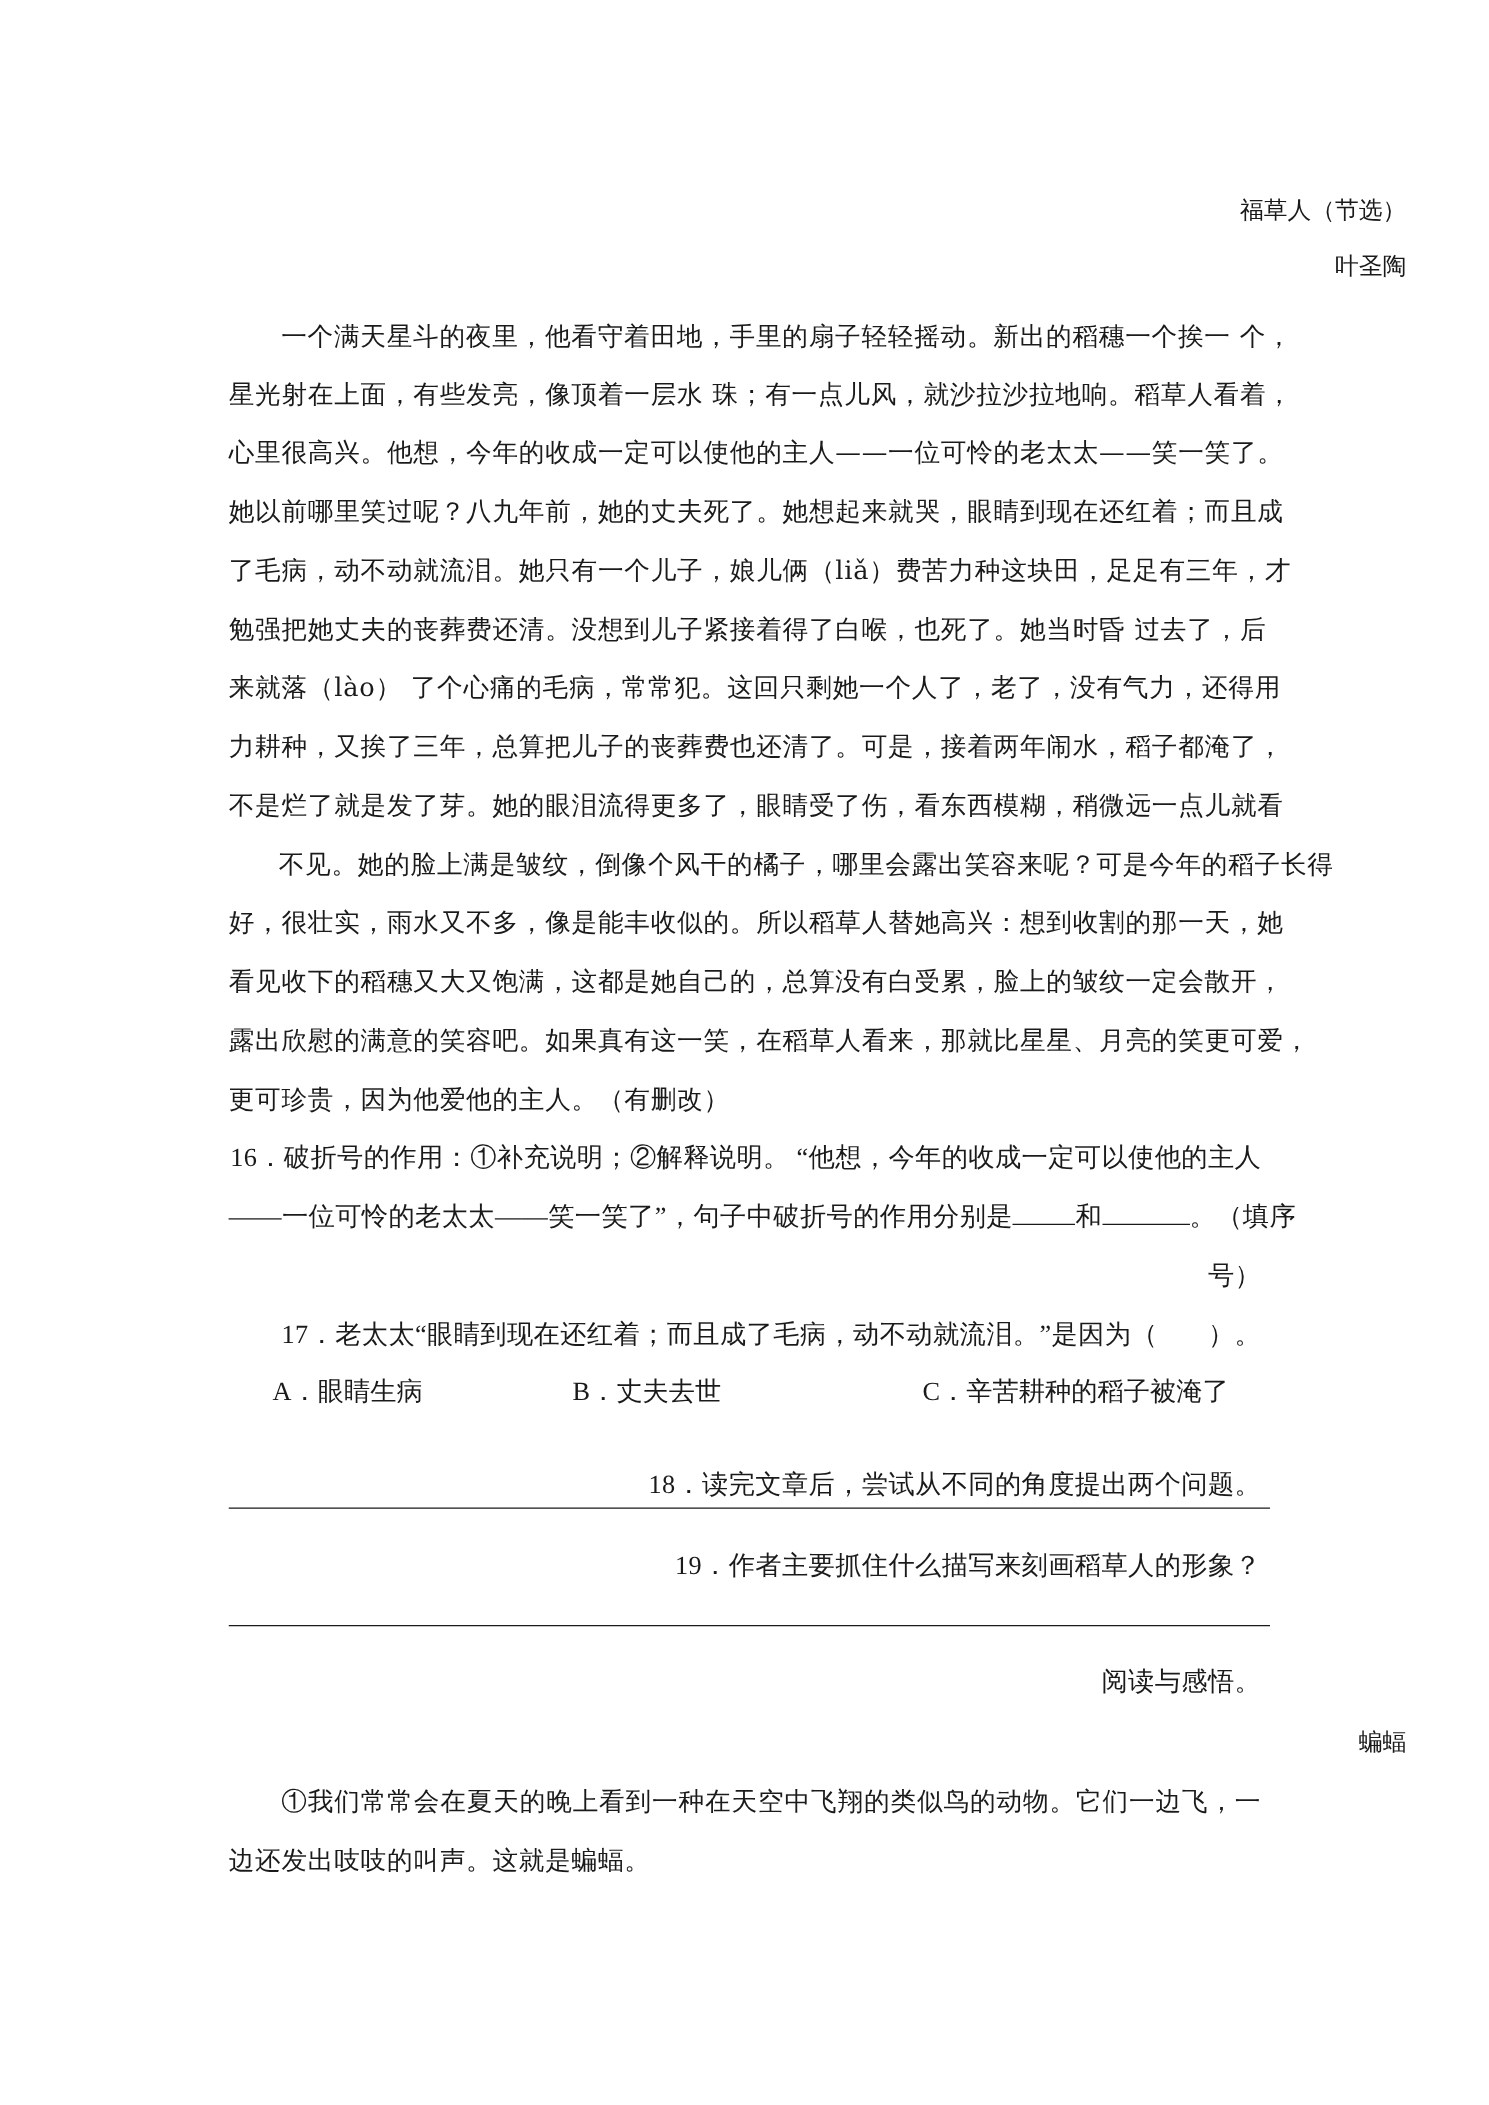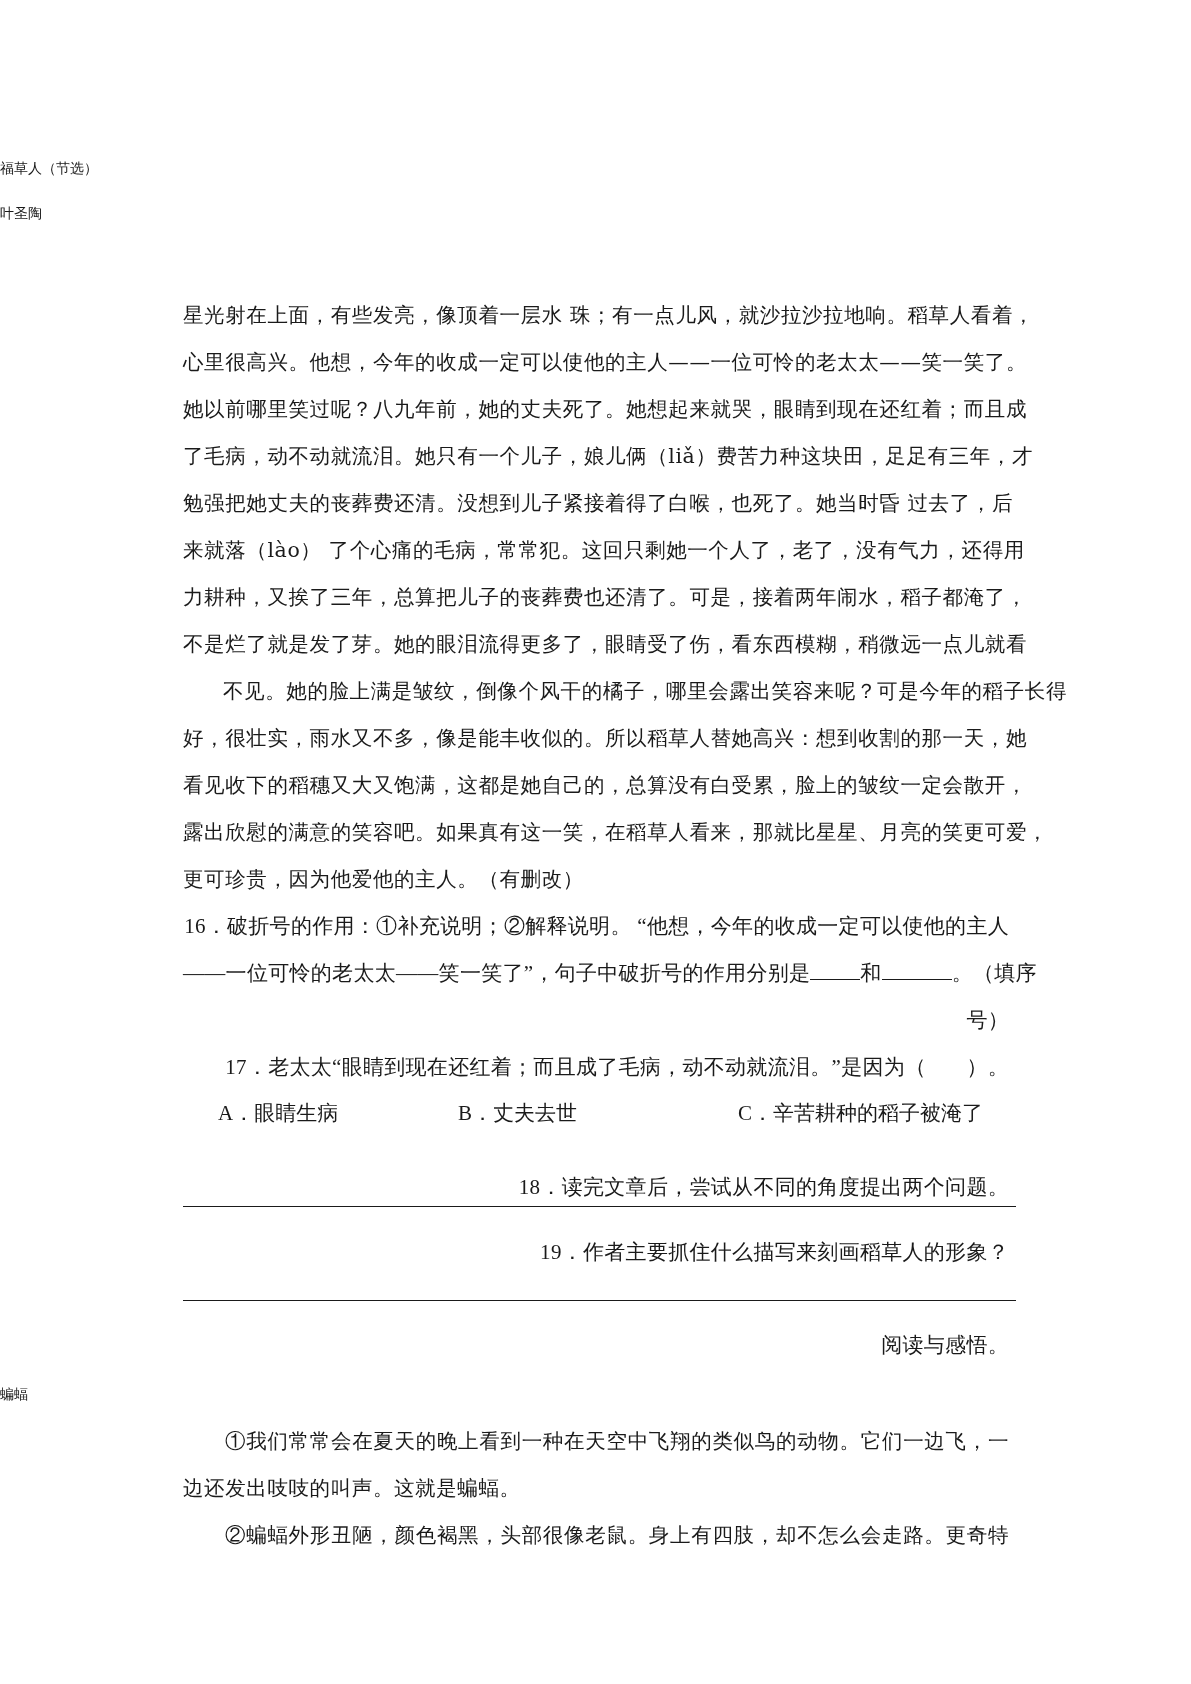--- a/index.html
+++ b/index.html
@@ -19,22 +19,22 @@
       position: absolute;
       left: 0;
       top: 0;
       width: 1191px;
       height: 1684px;
     }
     .center-line {
       position: absolute;
       left: 0;
       width: 1125px;
-      text-align: left;
-      font-size: 14px;
+      text-align: right;
+      font-size: 19px;
       line-height: 24px;
       white-space: nowrap;
     }
     .line {
       position: absolute;
       left: 183px;
       width: 826px;
       font-size: 20.5px;
       line-height: 26px;
       white-space: nowrap;
@@ -76,20 +76,21 @@
     }
   </style>
 </head>
 <body>
 
 <div class="page">
 
   <div class="center-line" style="top:156px;">福草人（节选）</div>
   <div class="center-line" style="top:201px;">叶圣陶</div>
 
+  <div class="line justify indent" style="top:256px;">一个满天星斗的夜里，他看守着田地，手里的扇子轻轻摇动。新出的稻穗一个挨一 个，</div>
   <div class="line justify" style="top:302px;">星光射在上面，有些发亮，像顶着一层水 珠；有一点儿风，就沙拉沙拉地响。稻草人看着，</div>
   <div class="line justify" style="top:349px;">心里很高兴。他想，今年的收成一定可以使他的主人——一位可怜的老太太——笑一笑了。</div>
   <div class="line justify" style="top:396px;">她以前哪里笑过呢？八九年前，她的丈夫死了。她想起来就哭，眼睛到现在还红着；而且成</div>
   <div class="line justify" style="top:490px;">勉强把她丈夫的丧葬费还清。没想到儿子紧接着得了白喉，也死了。她当时昏 过去了，后</div>
   <div class="line justify" style="top:443px;">了毛病，动不动就流泪。她只有一个儿子，娘儿俩（liǎ）费苦力种这块田，足足有三年，才</div>
   <div class="line justify" style="top:537px;">来就落（lào） 了个心痛的毛病，常常犯。这回只剩她一个人了，老了，没有气力，还得用</div>
   <div class="line justify" style="top:584px;">力耕种，又挨了三年，总算把儿子的丧葬费也还清了。可是，接着两年闹水，稻子都淹了，</div>
   <div class="line justify" style="top:631px;">不是烂了就是发了芽。她的眼泪流得更多了，眼睛受了伤，看东西模糊，稍微远一点儿就看</div>
   <div class="line justify" style="top:678px;margin-left:40px;">不见。她的脸上满是皱纹，倒像个风干的橘子，哪里会露出笑容来呢？可是今年的稻子长得</div>
   <div class="line justify" style="top:725px;">好，很壮实，雨水又不多，像是能丰收似的。所以稻草人替她高兴：想到收割的那一天，她</div>
@@ -113,15 +114,14 @@
   <div class="line q" style="top:1174px;">18．读完文章后，尝试从不同的角度提出两个问题。</div>
   <div class="answer-line" style="top:1206px;"></div>
 
   <div class="line q" style="top:1239px;">19．作者主要抓住什么描写来刻画稻草人的形象？</div>
   <div class="answer-line" style="top:1300px;"></div>
 
   <div class="line q" style="top:1332px;">阅读与感悟。</div>
   <div class="center-line" style="top:1382px;">蝙蝠</div>
   <div class="line justify indent" style="top:1428px;">①我们常常会在夏天的晚上看到一种在天空中飞翔的类似鸟的动物。它们一边飞，一</div>
   <div class="line" style="top:1475px;">边还发出吱吱的叫声。这就是蝙蝠。</div>
-  <div class="line justify indent" style="top:1522px;">②蝙蝠外形丑陋，颜色褐黑，头部很像老鼠。身上有四肢，却不怎么会走路。更奇特</div>
 
 </div>
 
 </body></html>

